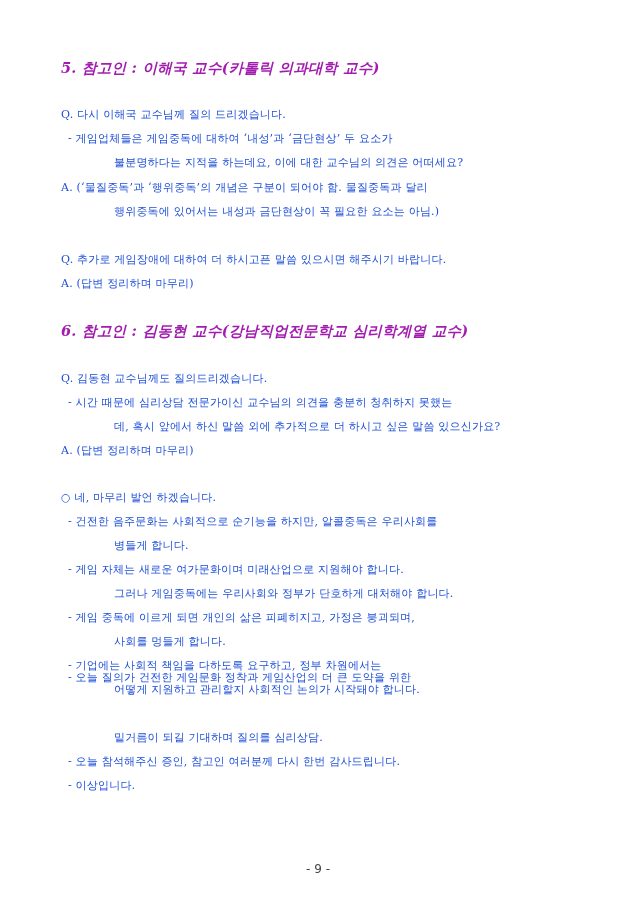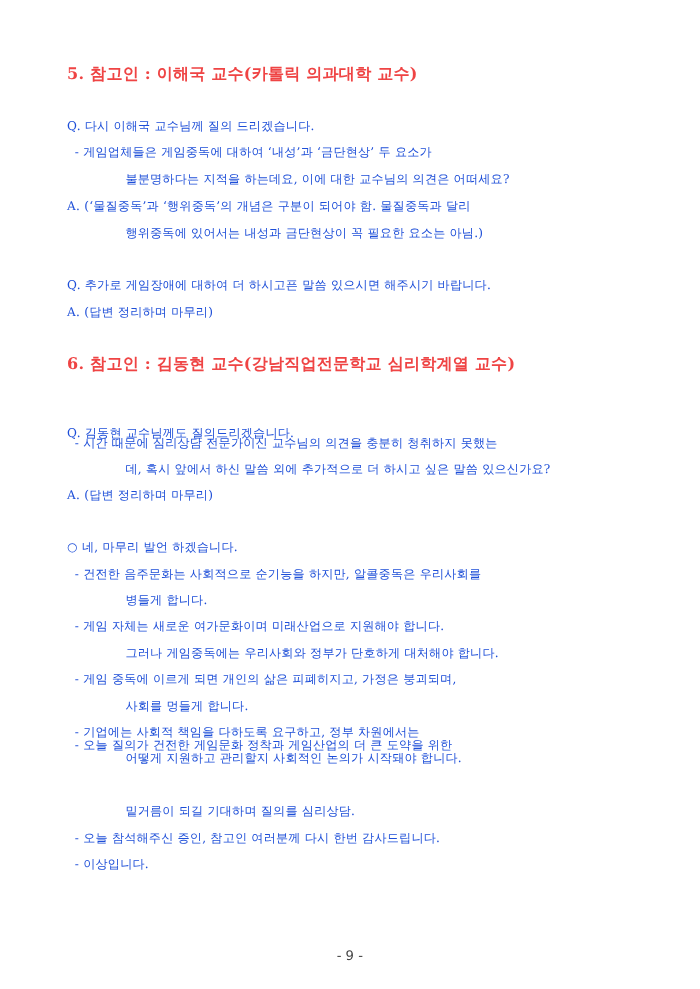--- a/index.html
+++ b/index.html
@@ -5,21 +5,21 @@
   html, body { margin: 0; padding: 0; }
   body {
     width: 636px; height: 899px; background: #ffffff; position: relative; overflow: hidden;
     font-family: "DejaVu Serif", "Liberation Serif", serif; color: #222;
   }
   .line {
     position: absolute; left: 61px; white-space: nowrap;
     font-size: 11px; line-height: 20px; height: 20px; letter-spacing: 0.2px;
     color: #1d4ed8;
   }
-  .heading { font-weight: bold; font-size: 14.6px; color: #ef4444; }
+  .heading { font-weight: bold; font-size: 14.6px; color: #a21caf; font-style: italic; }
   .dash { left: 68px; }
   .cont { left: 82px; margin-left: 32px; }
   .pagenum {
     position: absolute; left: 0; width: 636px; top: 862px; text-align: center;
     font-family: "DejaVu Sans", sans-serif; font-size: 12px; color: #444;
   }
 </style>
 </head>
 <body>
 
@@ -28,21 +28,21 @@
   <div class="line heading" style="top:58px">5. 참고인 : 이해국 교수(카톨릭 의과대학 교수)</div>
   <div class="line" style="top:105px">Q. 다시 이해국 교수님께 질의 드리겠습니다.</div>
   <div class="line dash" style="top:129px">- 게임업체들은 게임중독에 대하여 ‘내성’과 ‘금단현상’ 두 요소가</div>
   <div class="line cont" style="top:153px">불분명하다는 지적을 하는데요, 이에 대한 교수님의 의견은 어떠세요?</div>
   <div class="line" style="top:178px">A. (‘물질중독’과 ‘행위중독’의 개념은 구분이 되어야 함. 물질중독과 달리</div>
   <div class="line cont" style="top:202px">행위중독에 있어서는 내성과 금단현상이 꼭 필요한 요소는 아님.)</div>
   <div class="line" style="top:250px">Q. 추가로 게임장애에 대하여 더 하시고픈 말씀 있으시면 해주시기 바랍니다.</div>
   <div class="line" style="top:274px">A. (답변 정리하며 마무리)</div>
 
   <div class="line heading" style="top:321px">6. 참고인 : 김동현 교수(강남직업전문학교 심리학계열 교수)</div>
-  <div class="line" style="top:384px">Q. 김동현 교수님께도 질의드리겠습니다.</div>
+  <div class="line" style="top:369px">Q. 김동현 교수님께도 질의드리겠습니다.</div>
   <div class="line dash" style="top:393px">- 시간 때문에 심리상담 전문가이신 교수님의 의견을 충분히 청취하지 못했는</div>
   <div class="line cont" style="top:417px">데, 혹시 앞에서 하신 말씀 외에 추가적으로 더 하시고 싶은 말씀 있으신가요?</div>
   <div class="line" style="top:441px">A. (답변 정리하며 마무리)</div>
 
   <div class="line" style="top:488px">○ 네, 마무리 발언 하겠습니다.</div>
   <div class="line dash" style="top:512px">- 건전한 음주문화는 사회적으로 순기능을 하지만, 알콜중독은 우리사회를</div>
   <div class="line cont" style="top:536px">병들게 합니다.</div>
   <div class="line dash" style="top:560px">- 게임 자체는 새로운 여가문화이며 미래산업으로 지원해야 합니다.</div>
   <div class="line cont" style="top:584px">그러나 게임중독에는 우리사회와 정부가 단호하게 대처해야 합니다.</div>
   <div class="line dash" style="top:608px">- 게임 중독에 이르게 되면 개인의 삶은 피폐히지고, 가정은 붕괴되며,</div>

